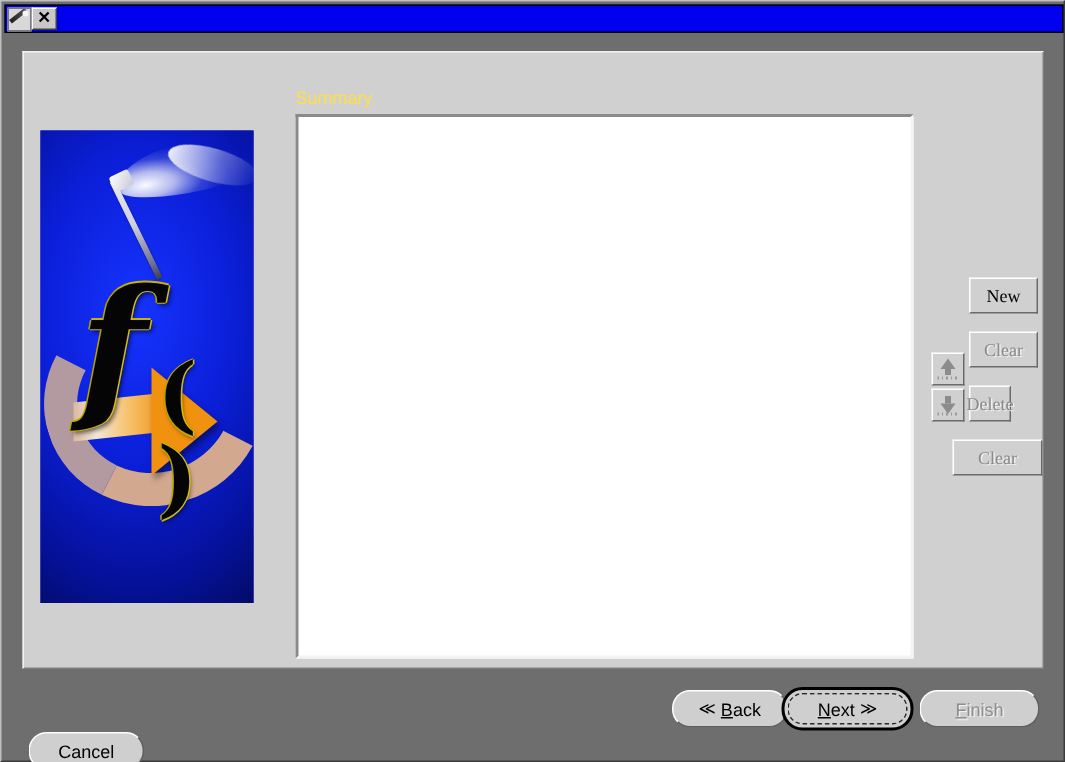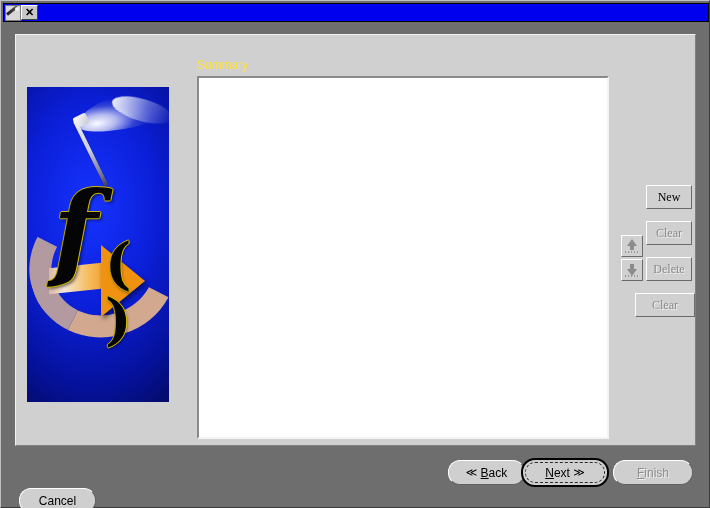--- a/index.html
+++ b/index.html
@@ -243,21 +243,21 @@
     font-family: Liberation Serif, serif;
   }
   .btn.disabled {
     color: #8a8a8a;
     text-shadow: 1px 1px 0 #f0f0f0;
   }
 
   
   #btn-new    { left: 645px; top: 184px; width: 46px; height: 24px; }
   #btn-edit   { left: 645px; top: 220px; width: 46px; height: 24px; }
-  #btn-delete { left: 645px; top: 256px; width: 46px; height: 24px; }
+  #btn-delete { left: 645px; top: 256px; width: 28px; height: 24px; }
   #btn-clear  { left: 634px; top: 292px; width: 60px; height: 24px; }
 
   
   .arrowbtn {
     position: absolute;
     width: 22px; height: 22px;
     box-sizing: border-box;
     background: #d0d0d0;
     border-top: 1px solid #ffffff;
     border-left: 1px solid #ffffff;

